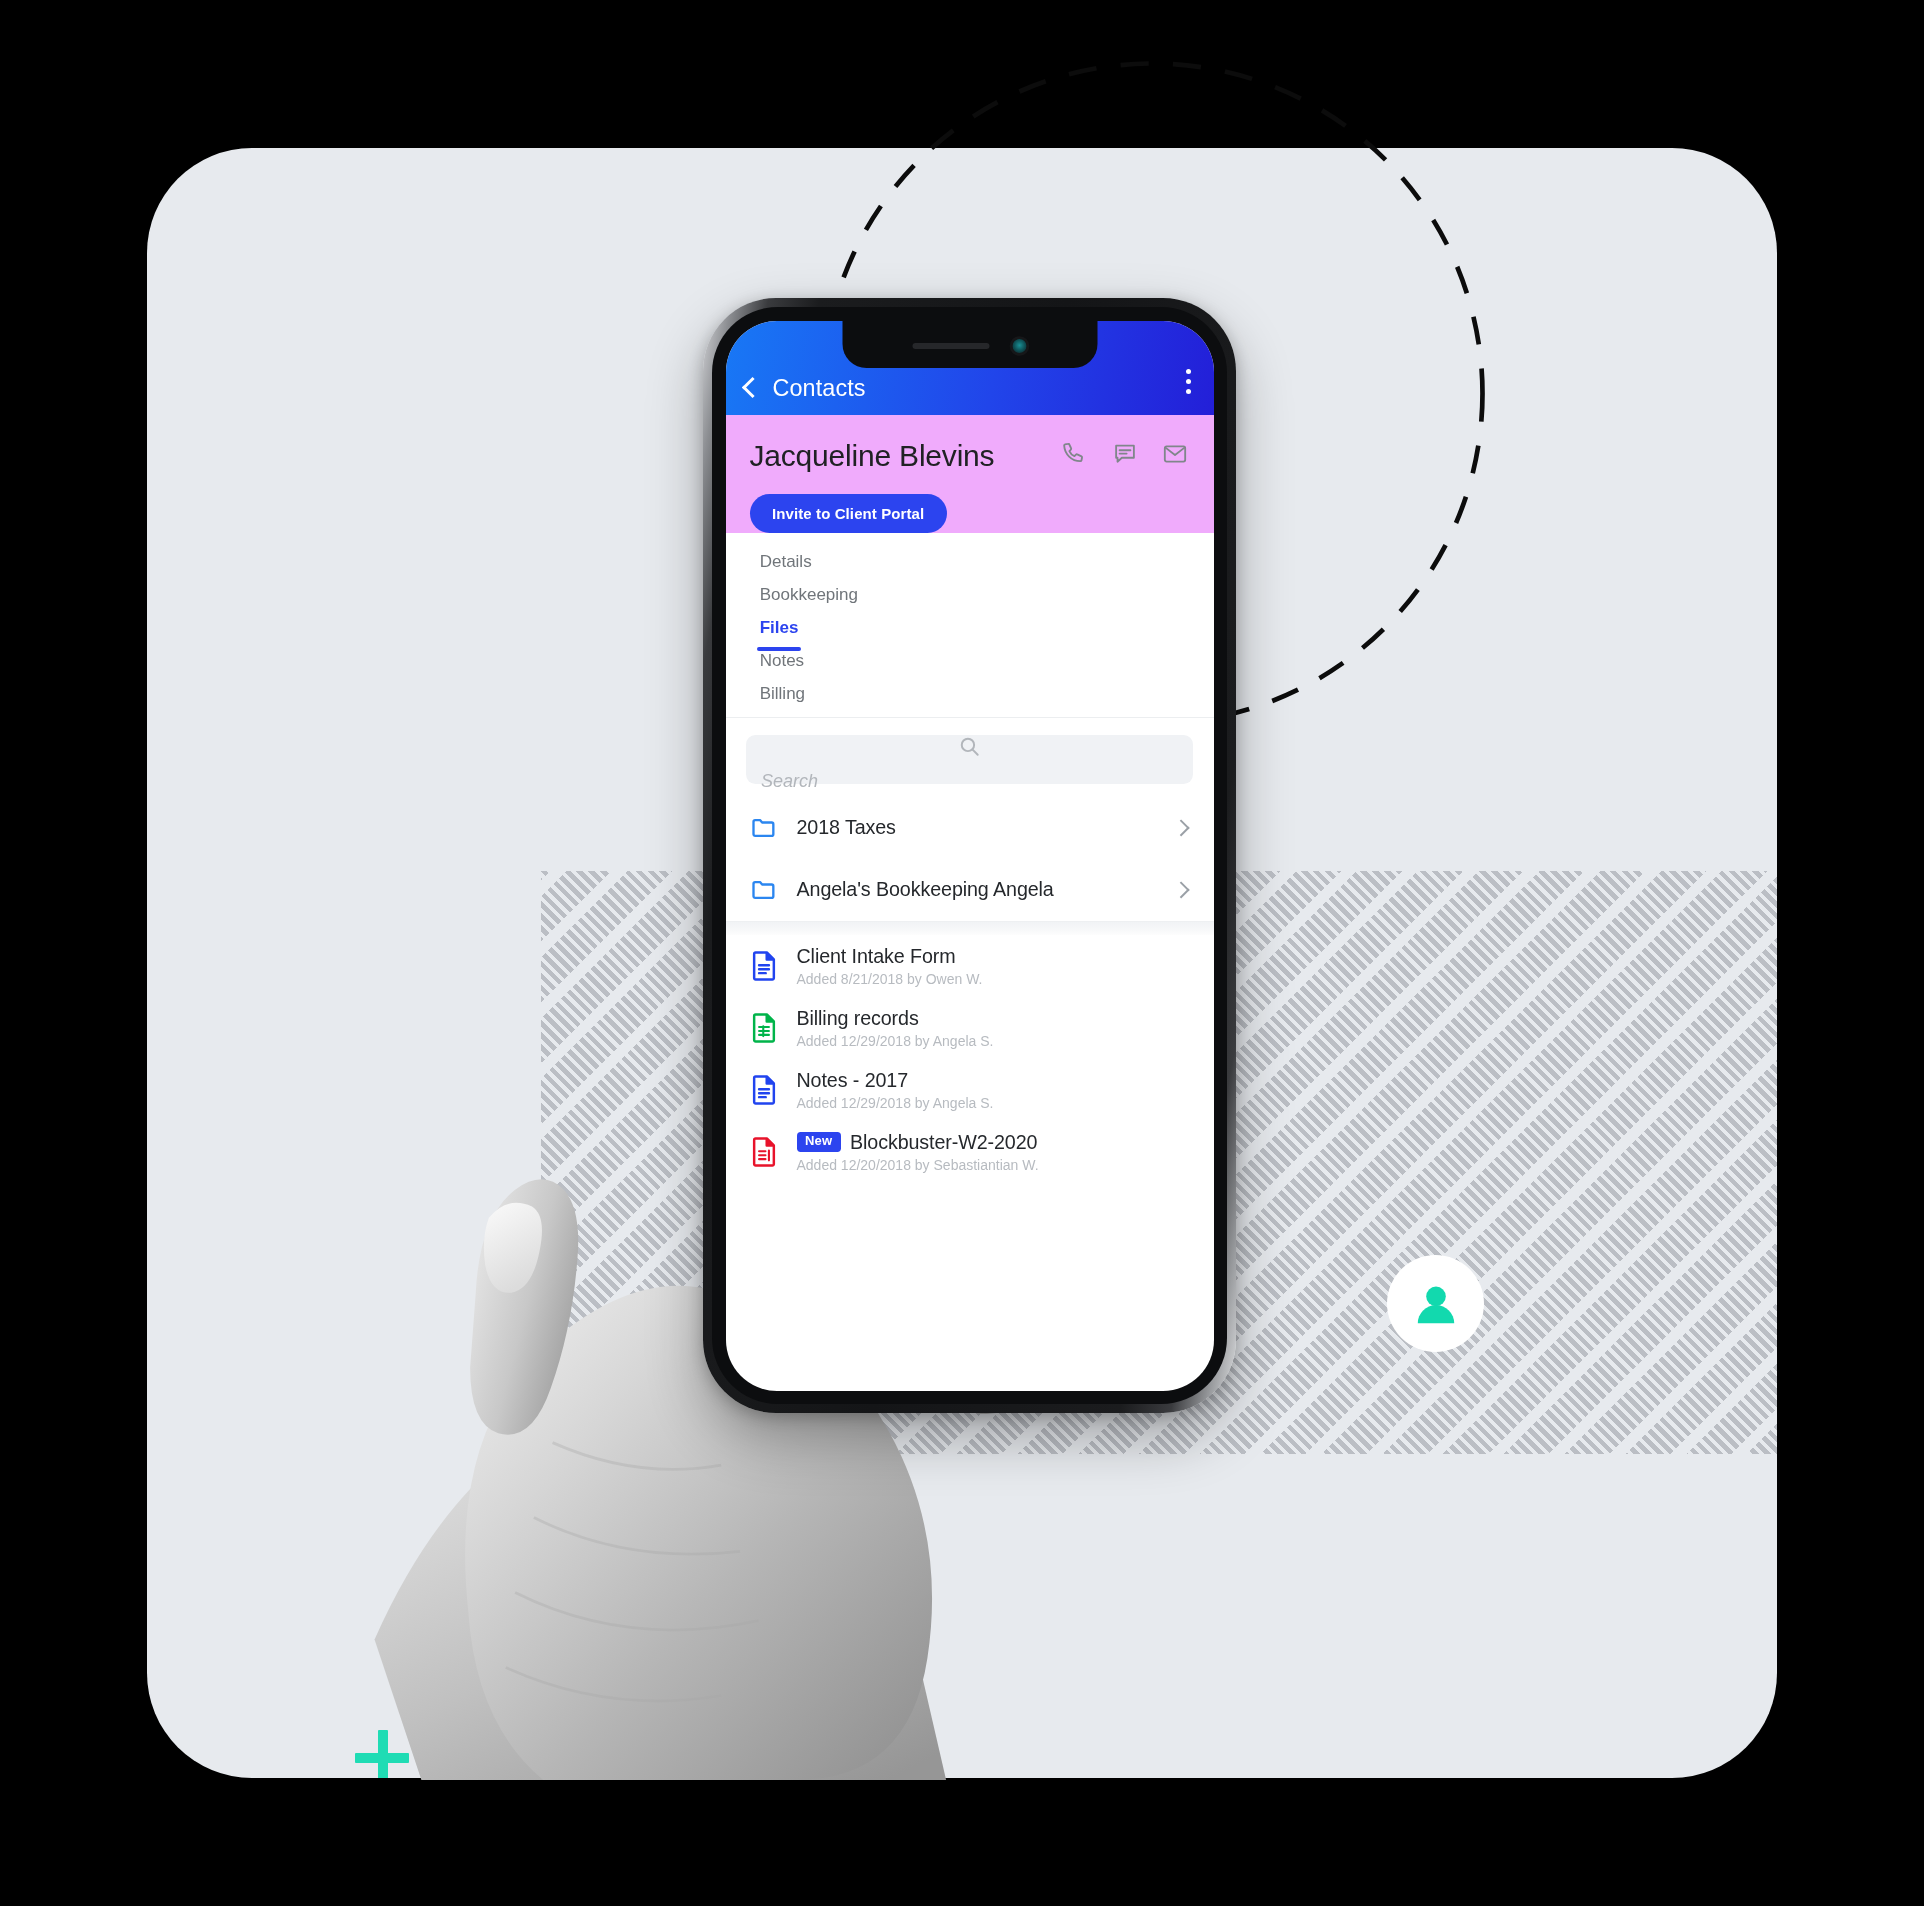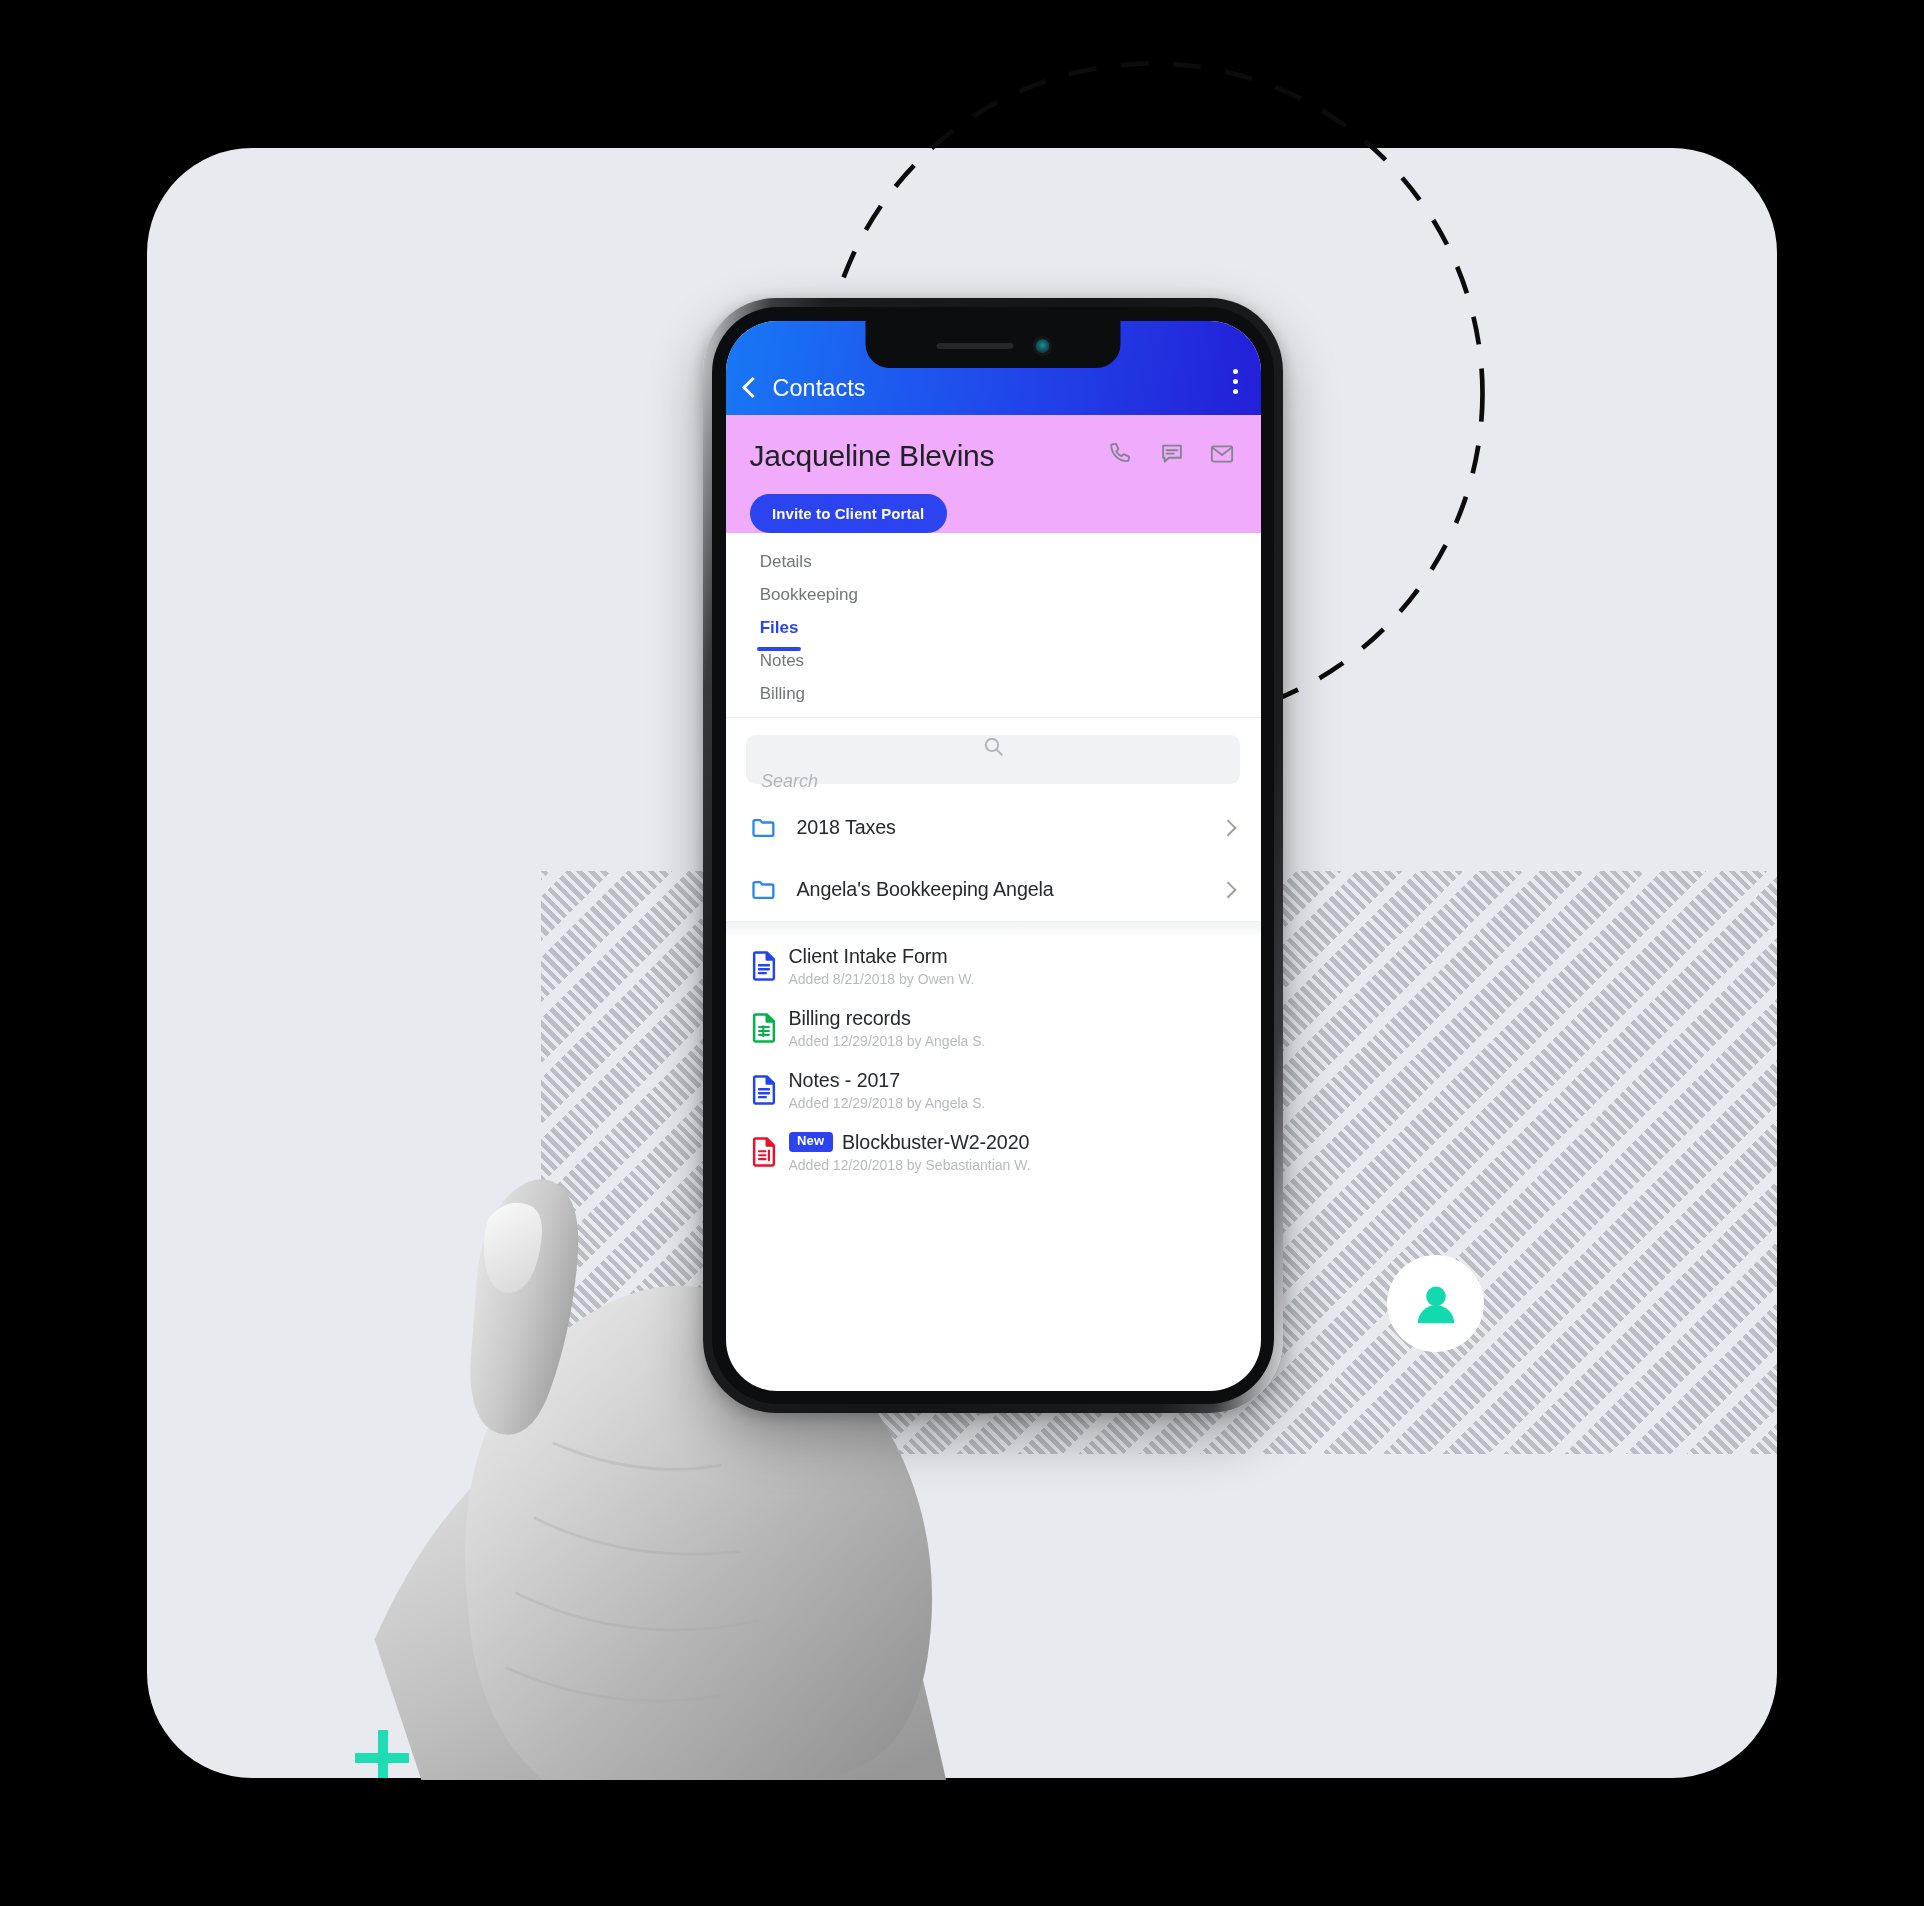--- a/index.html
+++ b/index.html
@@ -114,21 +114,21 @@
     height: 1087px;
     pointer-events: none;
   }
   #hand svg { display: block; width: 100%; height: 100%; }
 
   
   #phone {
     position: absolute;
     left: 703px;
     top: 298px;
-    width: 580px;
+    width: 533px;
     height: 1115px;
   }
   #phone-frame {
     position: absolute;
     inset: 0;
     border-radius: 73px;
     background:
       linear-gradient(100deg,
         #d9dadd 0%, #8c8e92 4%, #3a3b3e 9%,
         #1b1c1e 16%, #141517 50%,
@@ -340,21 +340,21 @@
   #list-divider {
     height: 13px;
     background: linear-gradient(180deg,#f1f3f5 0%, #f7f8f9 60%, #fdfdfd 100%);
     border-top: 0.9px solid #eef0f2;
   }
 
   #file-list { background: #fff; }
   .file-row {
     display: flex;
     align-items: center;
-    gap: 11px;
+    gap: 19px;
     padding: 0 20.6px 0 24px;
     height: 62px;
     cursor: pointer;
   }
   .file-text { flex: 1; min-width: 0; }
   .file-title {
     font-size: 19.7px;
     color: #25282c;
     letter-spacing: -0.1px;
     display: flex;

